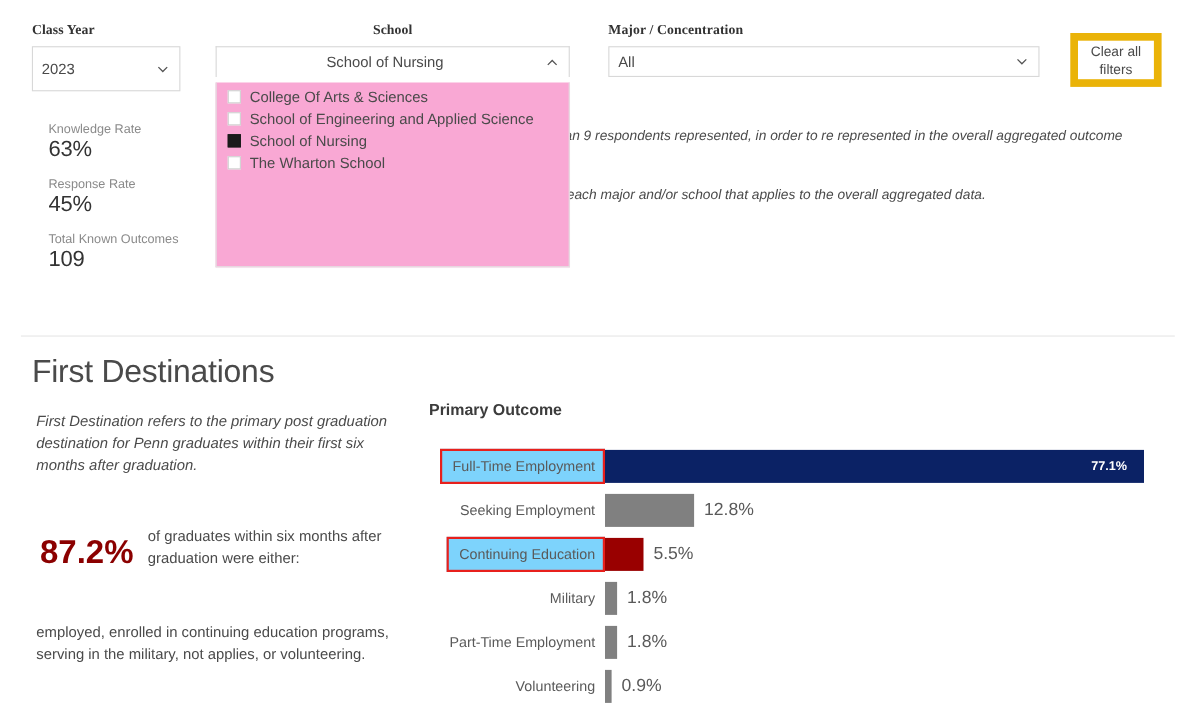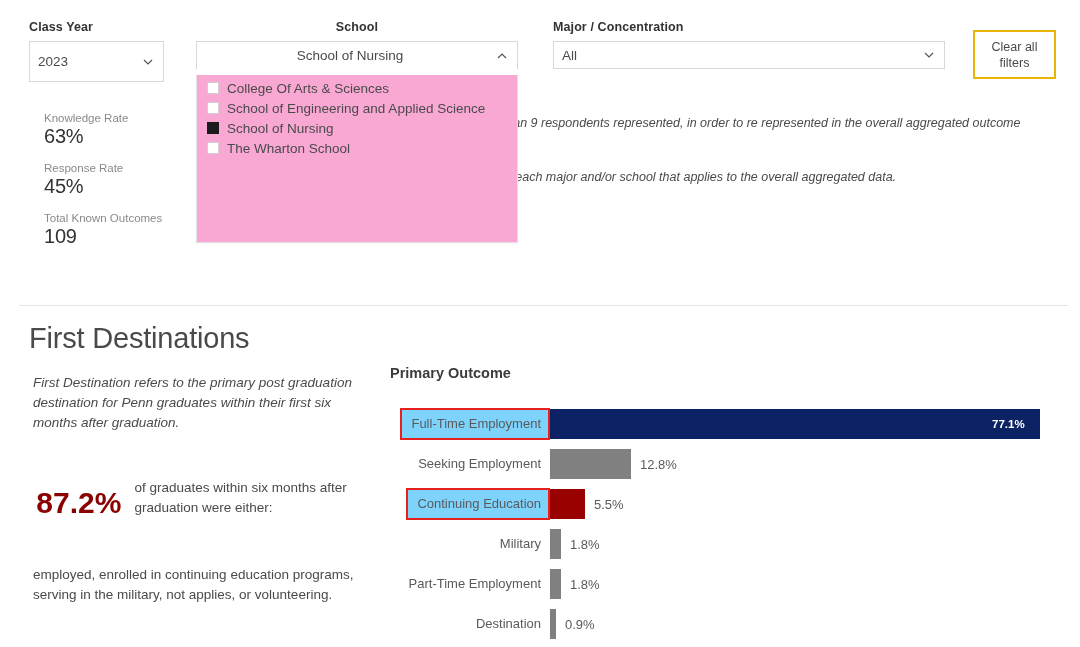--- a/index.html
+++ b/index.html
@@ -22,20 +22,21 @@
     position: absolute;
     left: 0; top: 0;
     width: 1080px; height: 306px;
   }
 
   .filter-label {
     font-size: 12.5px;
     font-weight: bold;
     color: #333333;
     letter-spacing: 0.1px;
+    font-family: Liberation Serif, serif;
   }
 
   .select-box {
     border: 1px solid #d8d8d8;
     background: #ffffff;
     display: flex;
     align-items: center;
     box-sizing: border-box;
     padding: 0 8px;
   }
@@ -103,21 +104,21 @@
   
   #major-group { position: absolute; left: 553px; top: 20px; width: 392px; }
   #major-group .filter-label { display: block; margin-bottom: 7px; }
   #major-select { height: 28px; width: 392px; }
 
   
   #clear-all-filters {
     position: absolute;
     left: 973px; top: 30px;
     width: 83px; height: 49px;
-    border: 2px solid #eab308;
+    border: 7px solid #eab308;
     background: #ffffff;
     display: flex;
     align-items: center;
     justify-content: center;
     text-align: center;
     font-size: 12.5px;
     color: #4a4a4a;
     line-height: 16px;
     cursor: pointer;
     box-sizing: border-box;
@@ -262,21 +263,21 @@
     display: flex;
     align-items: center;
     height: 40px;
     position: relative;
   }
   .bar {
     height: 30px;
     flex: none;
   }
   .bar-value-out {
-    font-size: 13px;
+    font-size: 16px;
     color: #5a5a5a;
     margin-left: 9px;
     white-space: nowrap;
   }
   .bar-value-in {
     position: absolute;
     font-size: 11.5px;
     font-weight: bold;
     color: #ffffff;
     white-space: nowrap;
@@ -417,20 +418,20 @@
       <div class="bar-cat-wrap">
         <div class="bar-cat">Part-Time Employment</div>
       </div>
       <div class="bar-area">
         <div class="bar" style="width: 11px; background: rgb(128, 128, 128);"></div>
         <span class="bar-value-out">1.8%</span>
       </div>
     </div>
     <div class="bar-row">
       <div class="bar-cat-wrap">
-        <div class="bar-cat">Destination</div>
+        <div class="bar-cat">Volunteering</div>
       </div>
       <div class="bar-area">
         <div class="bar" style="width: 6px; background: rgb(128, 128, 128);"></div>
         <span class="bar-value-out">0.9%</span>
       </div>
     </div>
   </div>
 
 </body></html>

